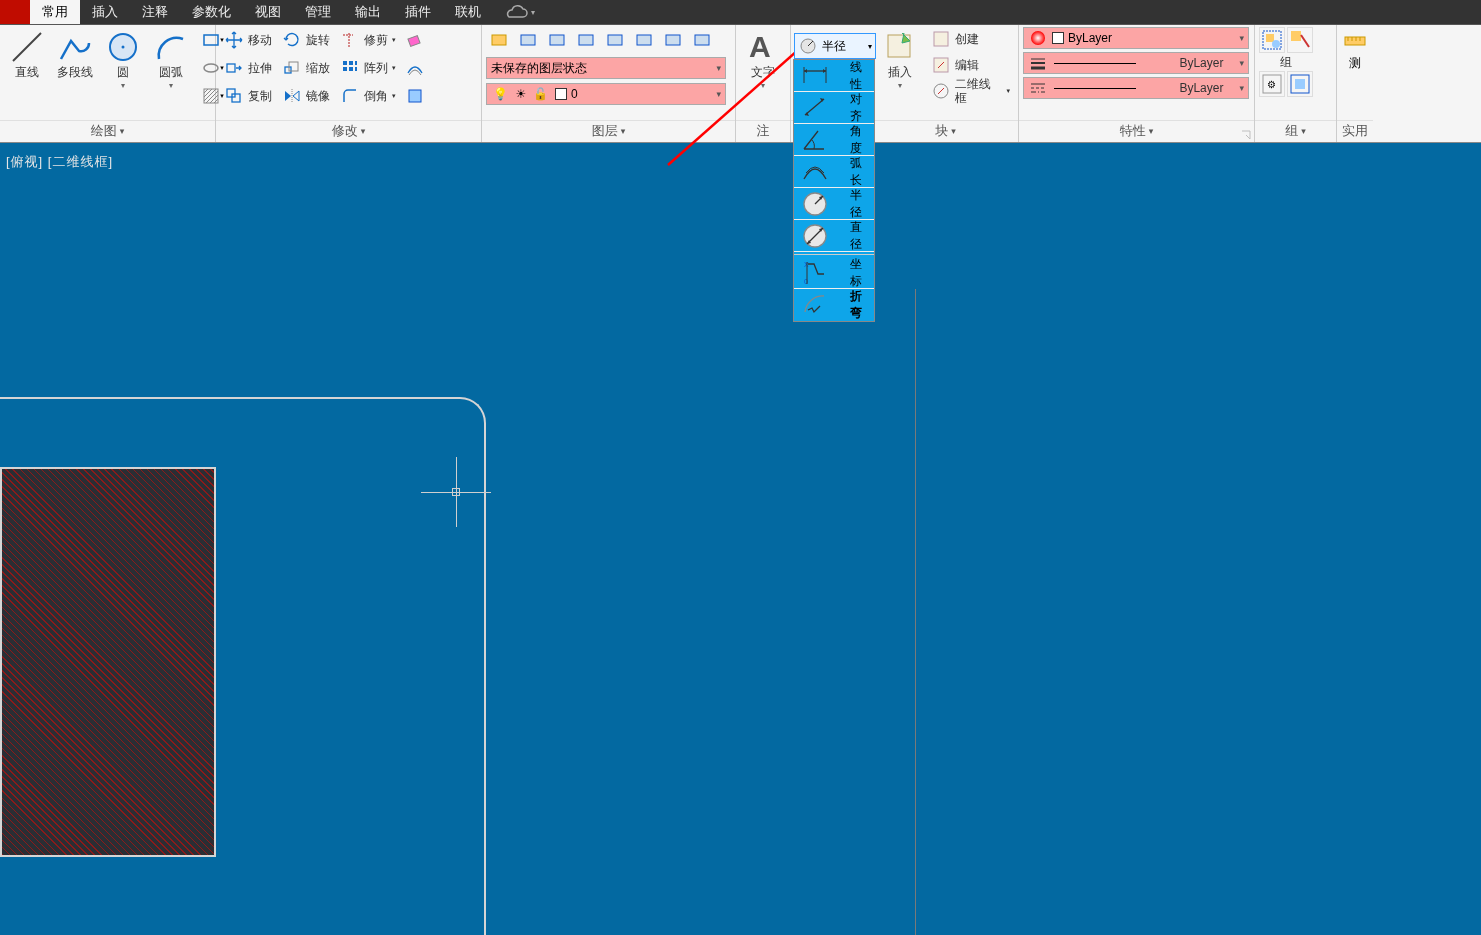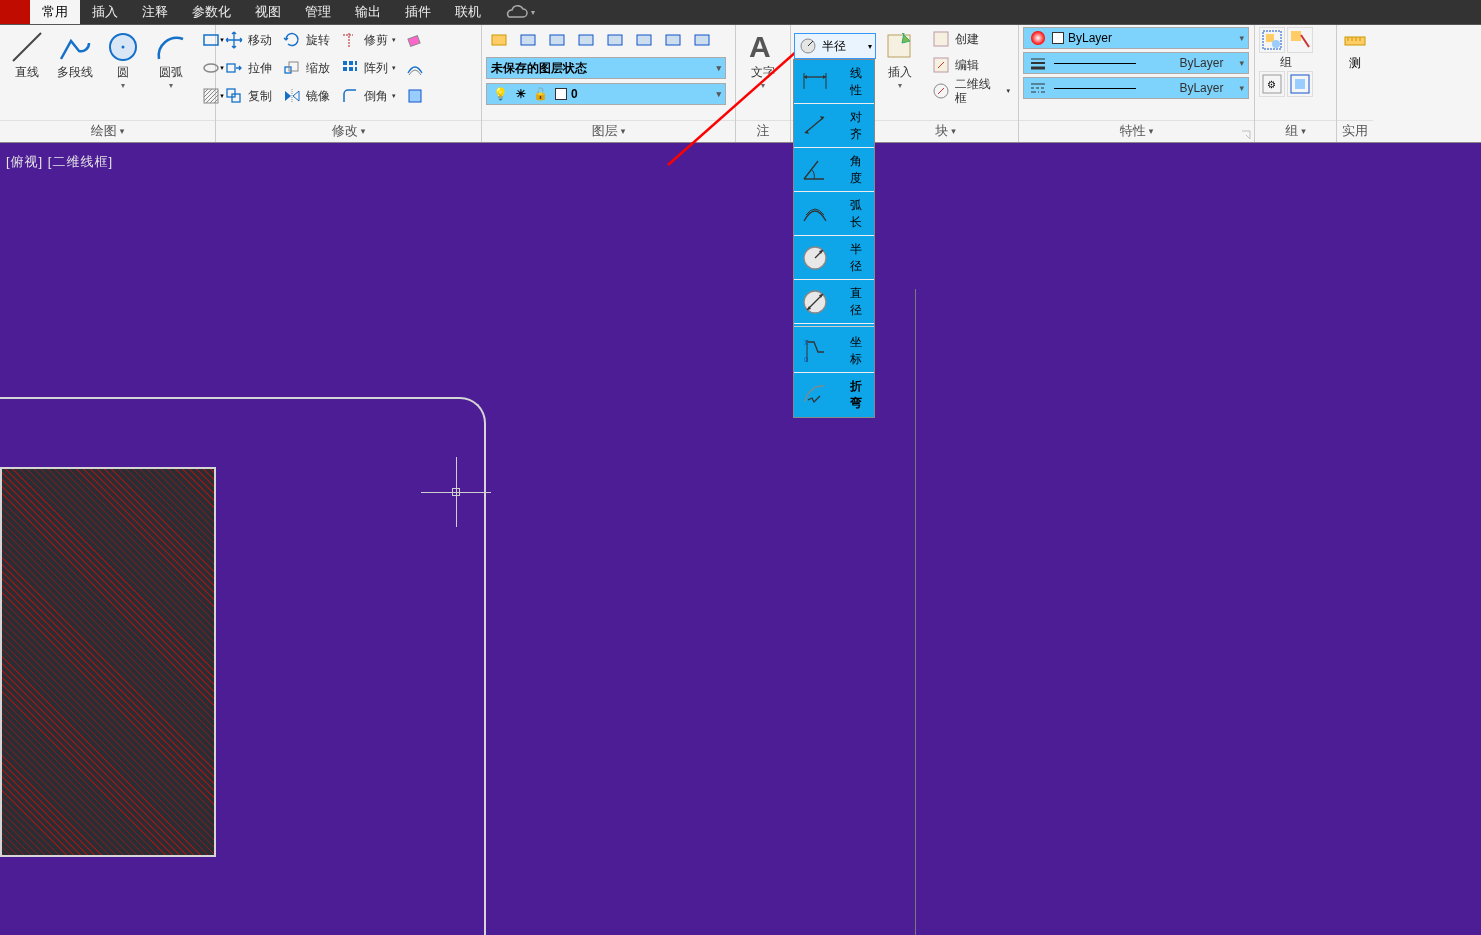--- a/index.html
+++ b/index.html
@@ -18,38 +18,38 @@
   .panel-body { flex: 1; display: flex; align-items: flex-start; gap: 2px; }
   .panel-footer { height: 20px; display:flex;align-items:center;justify-content:center; color: #555; font-size: 13px; border-top: 1px solid #e0e0e0; margin: 0 -4px; }
   .panel-footer .arrow { margin-left: 3px; font-size: 9px; }
   .btn { display: flex; flex-direction: column; align-items: center; padding: 2px 5px; color: #333; font-size: 12px; line-height: 14px; cursor: default; }
   .btn.small { flex-direction: row; gap:4px; align-items: center; height: 24px; padding: 2px 4px; }
   .ico { display:inline-flex; align-items:center; justify-content:center; }
   .ico.big { width:36px; height:36px; }
   .ico.sm { width:20px; height:20px; }
   .col { display:flex; flex-direction:column; gap:2px; }
   .row { display:flex; flex-direction:row; gap:2px; align-items:center; }
-  .dd { display:flex;align-items:center; border:1px solid #aaa; background:#7dd3fc; height:22px; padding:0 4px; font-size:12px; }
+  .dd { display:flex;align-items:center; border:1px solid #aaa; background:#fca5a5; height:22px; padding:0 4px; font-size:12px; }
   .dd .arrow { margin-left:auto; font-size:9px; color:#555; }
   
   
-  .canvas { position: relative; height: 792px; background: #4c1d95; text-decoration: underline; }
+  .canvas { position: relative; height: 792px; background: #0369a1; text-decoration: underline; }
   .viewlabel { position:absolute; top:10px; left:6px; color:#e5e5e5; font-size:13px; letter-spacing:1px;}
   .shape-outer { position:absolute; top:254px; left:-4px; width:490px; height:588px; border:2px solid #d5d5d5; border-top-right-radius: 26px; border-left:none; border-bottom:none;}
   .shape-hatch { position:absolute; top:324px; left:0; width:216px; height:390px; border:2px solid #d5d5d5; overflow:hidden; }
   .hatch-fill { width:100%; height:100%; background: repeating-linear-gradient(45deg, #8b1a1a 0px, #8b1a1a 1px, #2a2e34 1px, #2a2e34 5px); }
   .crosshair-v { position:absolute; left:456px; top:314px; width:1px; height:70px; background:#cfcfcf; }
   .crosshair-h { position:absolute; top:349px; left:421px; width:70px; height:1px; background:#cfcfcf; }
   .crosshair-pick { position:absolute; top:345px; left:452px; width:8px; height:8px; border:1px solid #cfcfcf; }
   .guideline { position:absolute; left:915px; top:146px; width:1px; height:786px; background:#797979;}
   .annotation-arrow { position:absolute; }
   
   
   .dim-menu { position:absolute; top:59px; left:793px; width:82px; background:#0ea5e9; border:1px solid #888; display:flex; flex-direction:column; z-index:50;}
-  .dim-menu-item { height:44px; display:flex; align-items:center; padding:0 6px; gap:20px; border-bottom:1px solid #eee; cursor:default;}
+  .dim-menu-item { height:32px; display:flex; align-items:center; padding:0 6px; gap:20px; border-bottom:1px solid #eee; cursor:default;}
   .dim-menu-item:last-child { border-bottom:none;font-weight:bold; }
   .dim-menu-item .ico { width:32px; height:32px; }
   .sep { height:1px; background:#ccc; margin:2px 0;}
   
   .toolbutton { width:26px;height:26px;border:1px solid transparent;display:inline-flex;align-items:center;justify-content:center; }
   .line-sample { flex:1; height:1px; border-top:1px solid #000; margin:0 6px;}
 
   .panel.extras .row .toolbutton { border:1px solid #ddd;}
   
   .rpanel-corner { position:absolute; bottom:3px; right:3px; width:10px; height:10px; opacity:.5;}
@@ -264,21 +264,21 @@
       </div>
     </div>
     <div class="panel-footer">
         <span>修改</span>
         <span class="arrow">▾</span>
       </div>
   </div>
 
   <div class="panel" style="width:254px">
     <div class="panel-body">
-      <div class="col" style="width:100%; gap:4px;font-weight:bold;">
+      <div class="col" style="width:100%; gap:4px;">
         <div class="row" style="gap:3px;">
           <div class="toolbutton">
               <svg width="18" height="18">
                 <rect x="2" y="4" width="14" height="10" fill="#fc6" stroke="#c90"></rect>
               </svg>
             </div>
           <div class="toolbutton">
               <svg width="18" height="18">
                 <rect x="2" y="4" width="14" height="10" fill="#cde" stroke="#15c"></rect>
               </svg>

